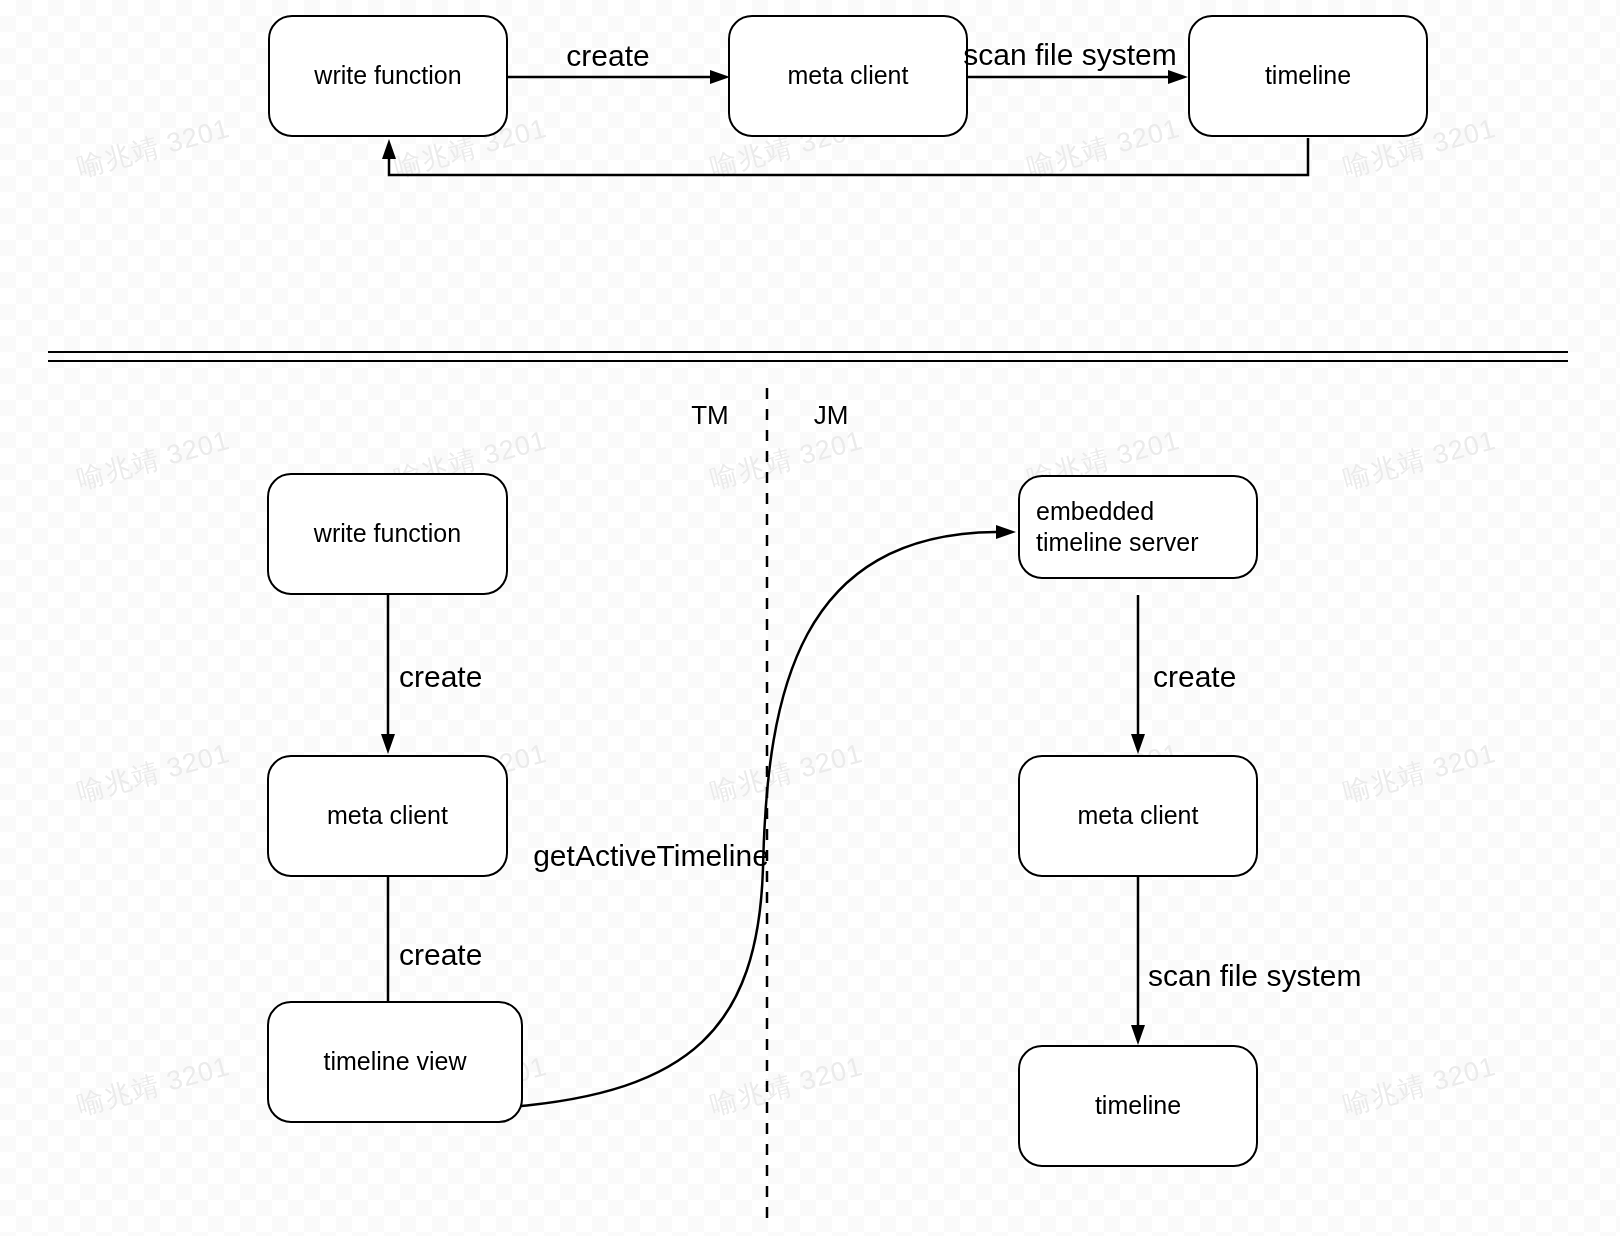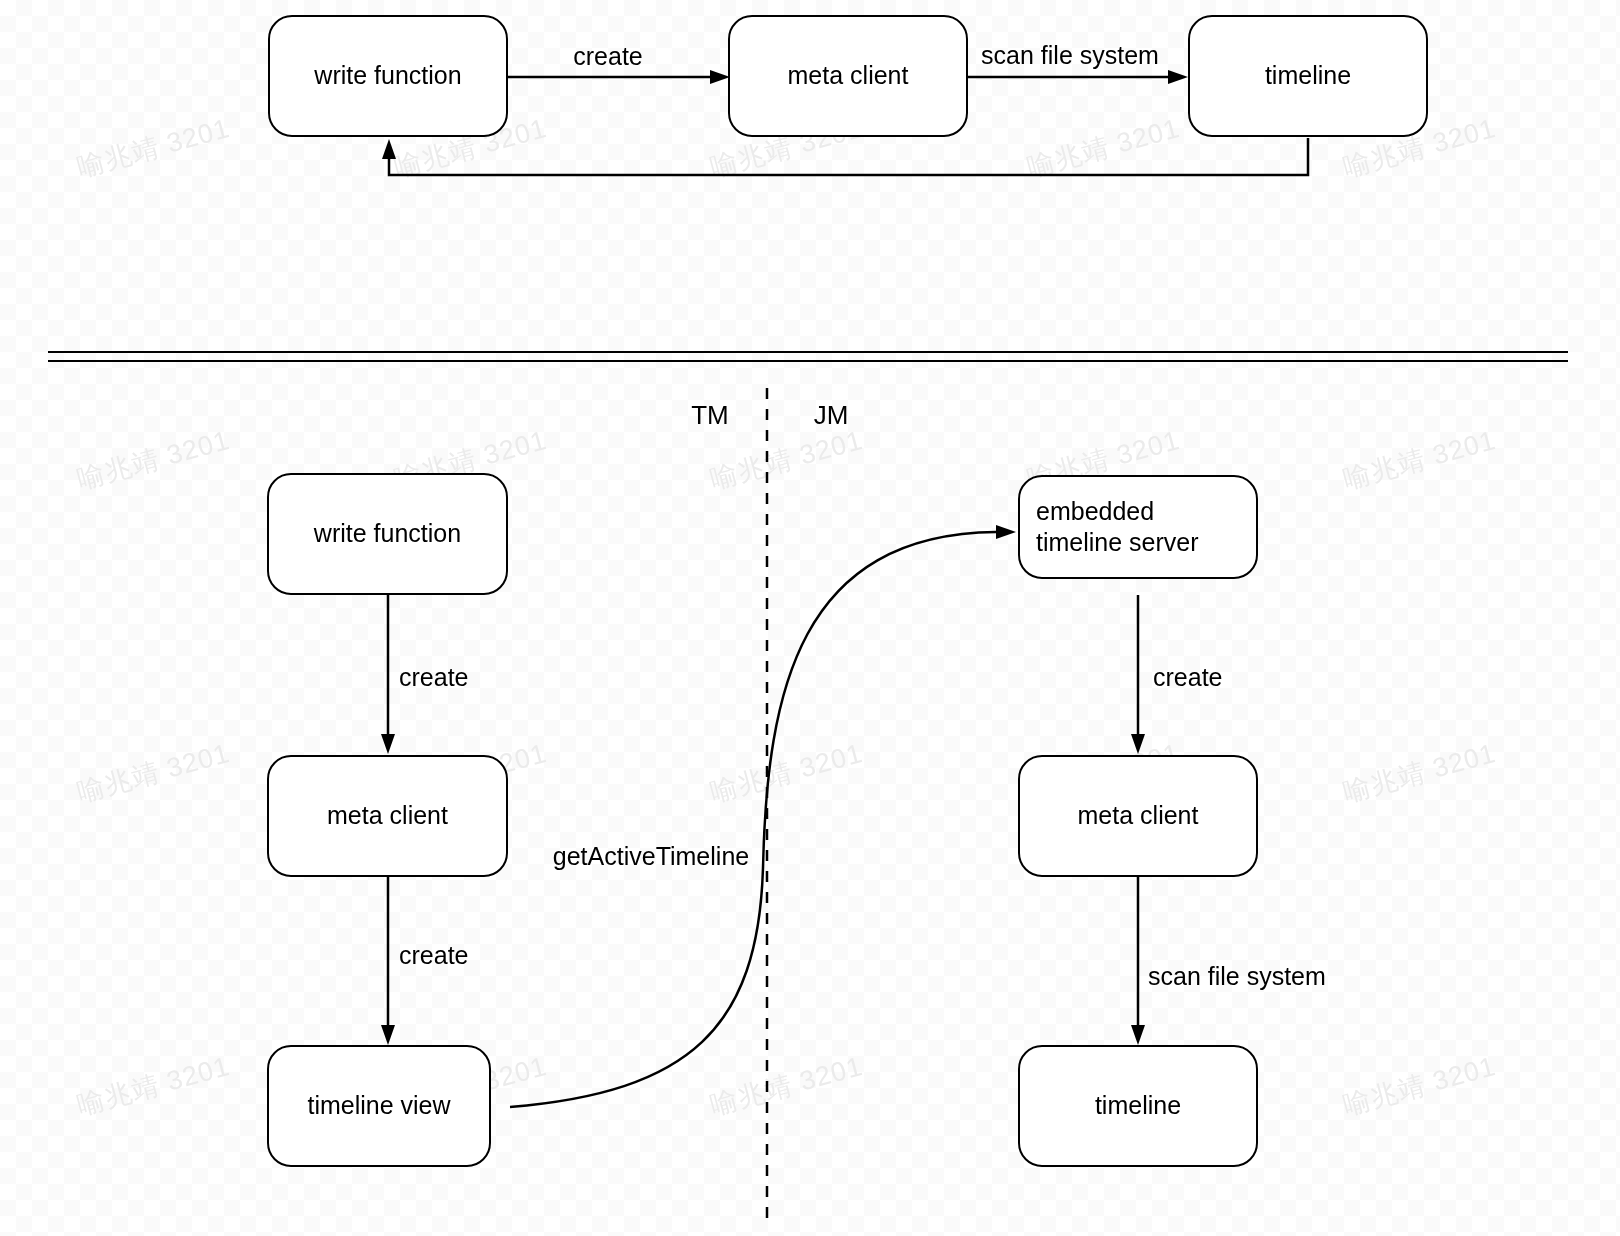--- a/index.html
+++ b/index.html
@@ -37,21 +37,21 @@
     display:flex;
     align-items:center;
     justify-content:center;
     text-align:left;
     font-size:25px;
     line-height:1.25;
     padding:0 16px;
   }
   .edge-label{
     position:absolute;
-    font-size:25px;
+    font-size:30px;
     white-space:nowrap;
   }
   .center-anchor{transform:translate(-50%,-50%);}
   .left-anchor{transform:translateY(-50%);}
   .lane-label{
     position:absolute;
     font-size:26px;
     white-space:nowrap;
     transform:translate(-50%,-50%);
     text-align:center;
@@ -140,21 +140,21 @@
 
   <div class="lane-label" style="left:710px;top:415px">TM</div>
   <div class="lane-label" style="left:831px;top:415px">JM</div>
 
   <div class="node" style="left:267px;top:473px;width:241px;height:122px">
     <span>write function</span>
   </div>
   <div class="node" style="left:267px;top:755px;width:241px;height:122px">
     <span>meta client</span>
   </div>
-  <div class="node" style="left:267px;top:1045px;width:224px;height:122px">
+  <div class="node" style="left:267px;top:1001px;width:256px;height:122px">
     <span>timeline view</span>
   </div>
 
   <div class="edge-label left-anchor" style="left:399px;top:677px">create</div>
   <div class="edge-label left-anchor" style="left:399px;top:955px">create</div>
 
   <div class="node" style="left:1018px;top:475px;width:240px;height:104px">
     <span>embedded timeline server</span>
   </div>
   <div class="node" style="left:1018px;top:755px;width:240px;height:122px">

